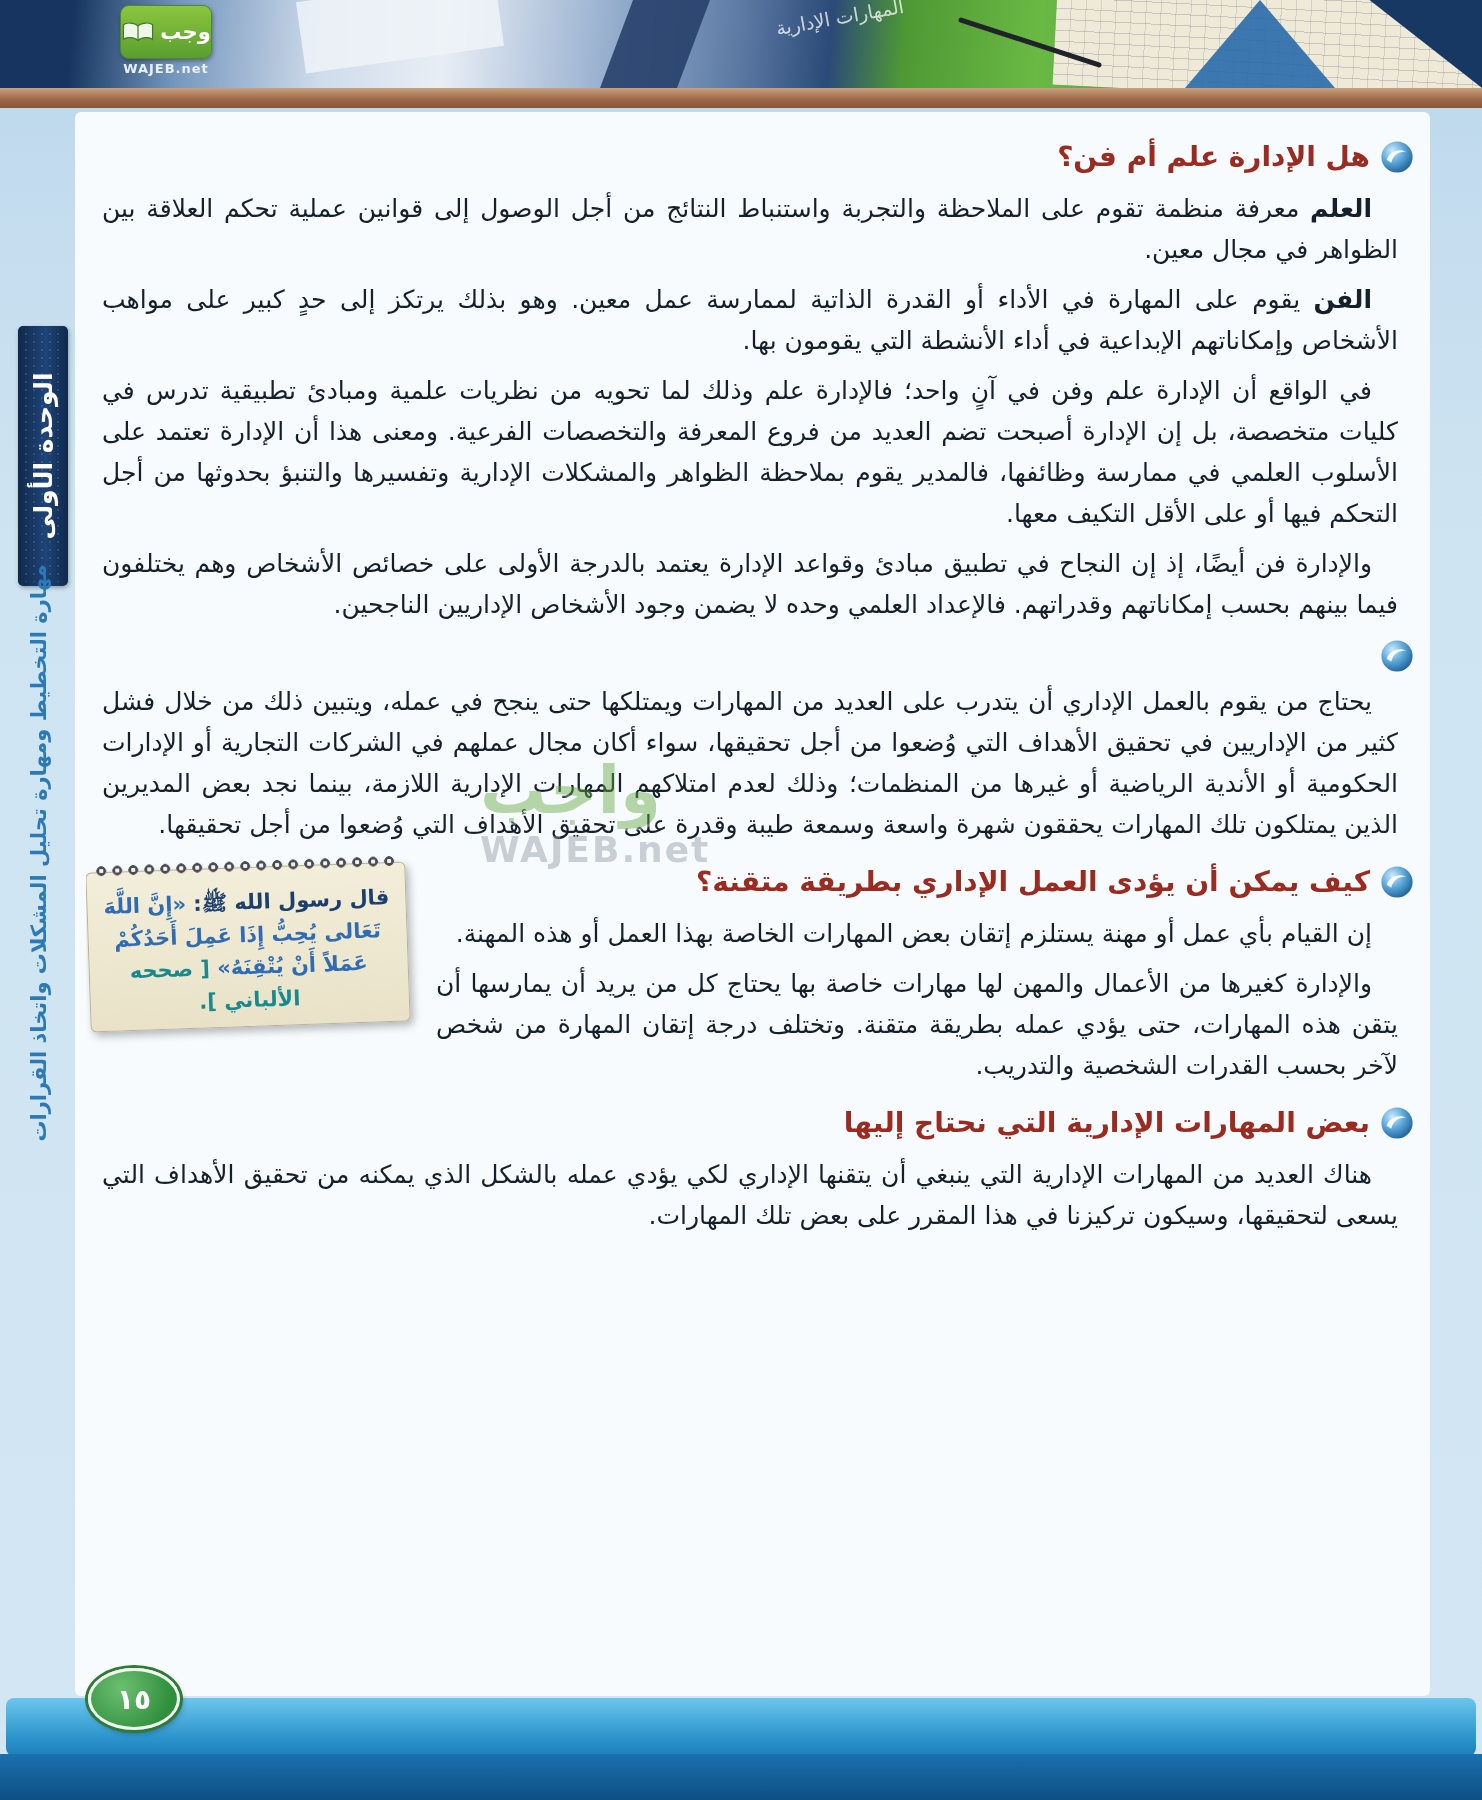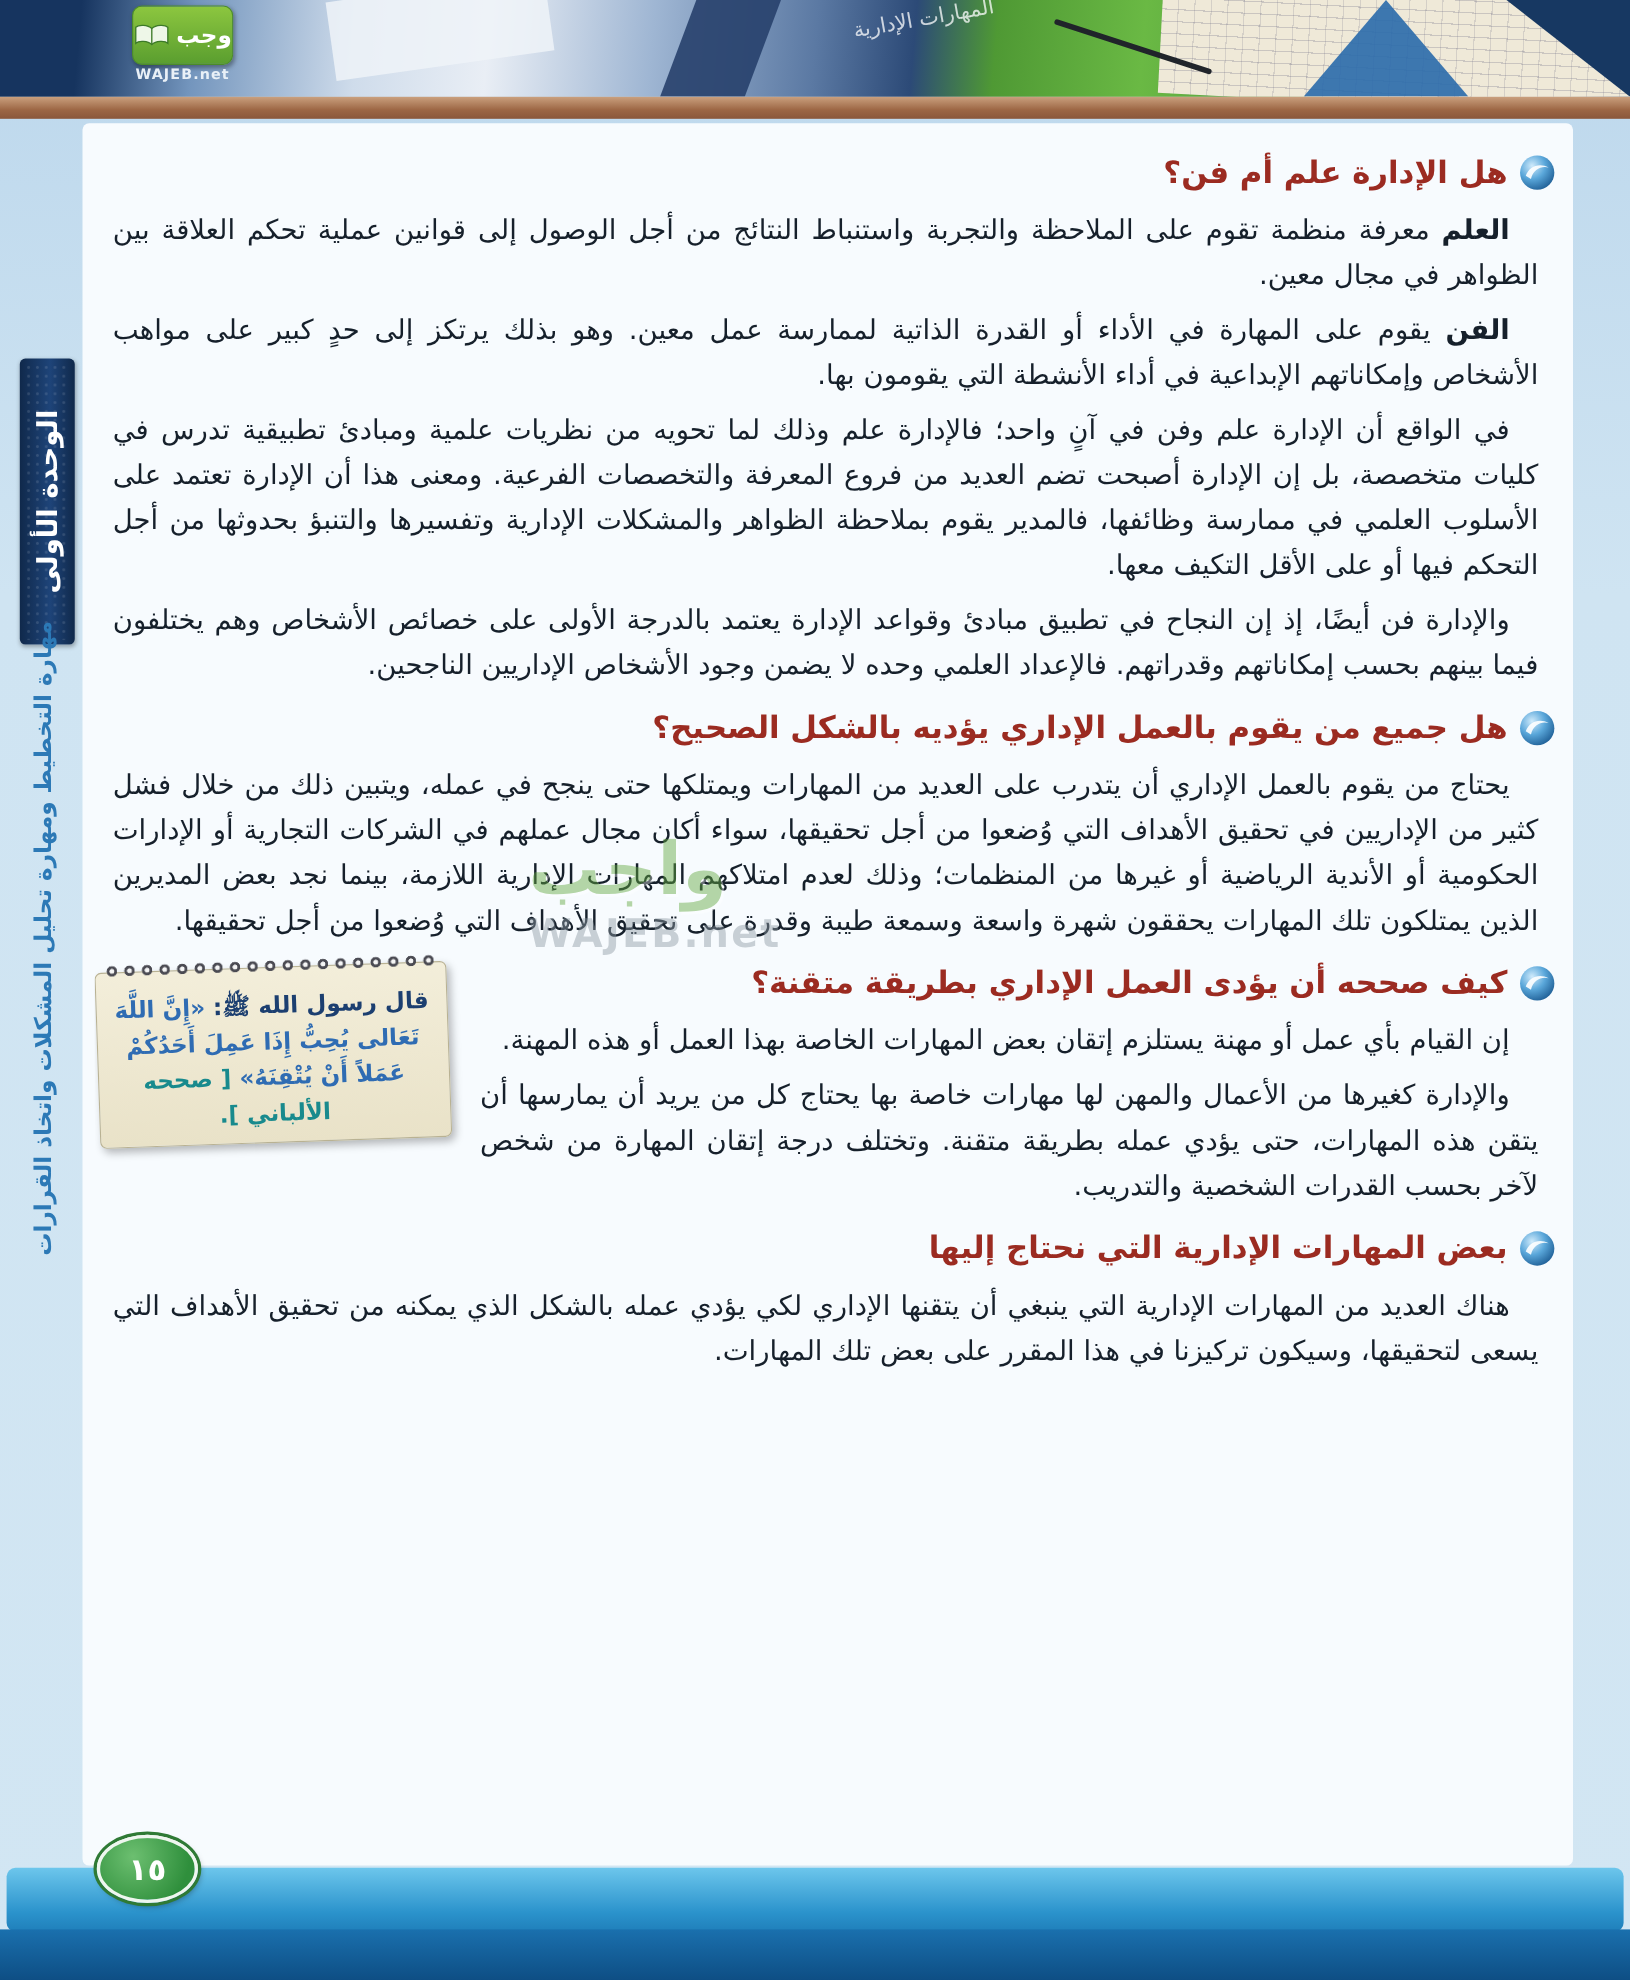--- a/index.html
+++ b/index.html
@@ -172,42 +172,41 @@
         <span>والإدارة فن أيضًا، إذ إن النجاح في تطبيق مبادئ وقواعد الإدارة يعتمد بالدرجة الأولى على خصائص الأشخاص وهم يختلفون فيما بينهم بحسب إمكاناتهم وقدراتهم. فالإعداد العلمي وحده لا يضمن وجود الأشخاص الإداريين الناجحين.</span>
       </p>
     </section>
 
     <section>
       <div class="section-heading">
         <svg class="h-icon" viewBox="0 0 36 36">
           <circle cx="18" cy="18" r="16.5" fill="url(#sphere)"></circle>
           <path d="M7 21 C10 12 20 8 29 13 C22 11 14 15 12 24 Z" fill="#ffffff" opacity="0.9"></path>
         </svg>
-        <span>هل جميع من يقوم بالعمل الإداري يؤديه بالشكل الصحيح؟</span>
       </div>
       <p>
         <span>يحتاج من يقوم بالعمل الإداري أن يتدرب على العديد من المهارات ويمتلكها حتى ينجح في عمله، ويتبين ذلك من خلال فشل كثير من الإداريين في تحقيق الأهداف التي وُضعوا من أجل تحقيقها، سواء أكان مجال عملهم في الشركات التجارية أو الإدارات الحكومية أو الأندية الرياضية أو غيرها من المنظمات؛ وذلك لعدم امتلاكهم المهارات الإدارية اللازمة، بينما نجد بعض المديرين الذين يمتلكون تلك المهارات يحققون شهرة واسعة وسمعة طيبة وقدرة على تحقيق الأهداف التي وُضعوا من أجل تحقيقها.</span>
       </p>
     </section>
 
     <section>
       <div class="note-card">
         <div class="spiral"></div>
         <div class="note-text">
           <span class="n-intro">قال رسول الله ﷺ:</span>
           <span class="n-hadith">«إِنَّ اللَّهَ تَعَالى يُحِبُّ إِذَا عَمِلَ أَحَدُكُمْ عَمَلاً أَنْ يُتْقِنَهُ»</span>
           <span class="n-source">[ صححه الألباني ].</span>
         </div>
       </div>
       <div class="section-heading">
         <svg class="h-icon" viewBox="0 0 36 36">
           <circle cx="18" cy="18" r="16.5" fill="url(#sphere)"></circle>
           <path d="M7 21 C10 12 20 8 29 13 C22 11 14 15 12 24 Z" fill="#ffffff" opacity="0.9"></path>
         </svg>
-        <span>كيف صححه أن يؤدى العمل الإداري بطريقة متقنة؟</span>
+        <span>كيف يمكن أن يؤدى العمل الإداري بطريقة متقنة؟</span>
       </div>
       <p>
         <span>إن القيام بأي عمل أو مهنة يستلزم إتقان بعض المهارات الخاصة بهذا العمل أو هذه المهنة.</span>
       </p>
       <p>
         <span>والإدارة كغيرها من الأعمال والمهن لها مهارات خاصة بها يحتاج كل من يريد أن يمارسها أن يتقن هذه المهارات، حتى يؤدي عمله بطريقة متقنة. وتختلف درجة إتقان المهارة من شخص لآخر بحسب القدرات الشخصية والتدريب.</span>
       </p>
     </section>
 
     <section>

